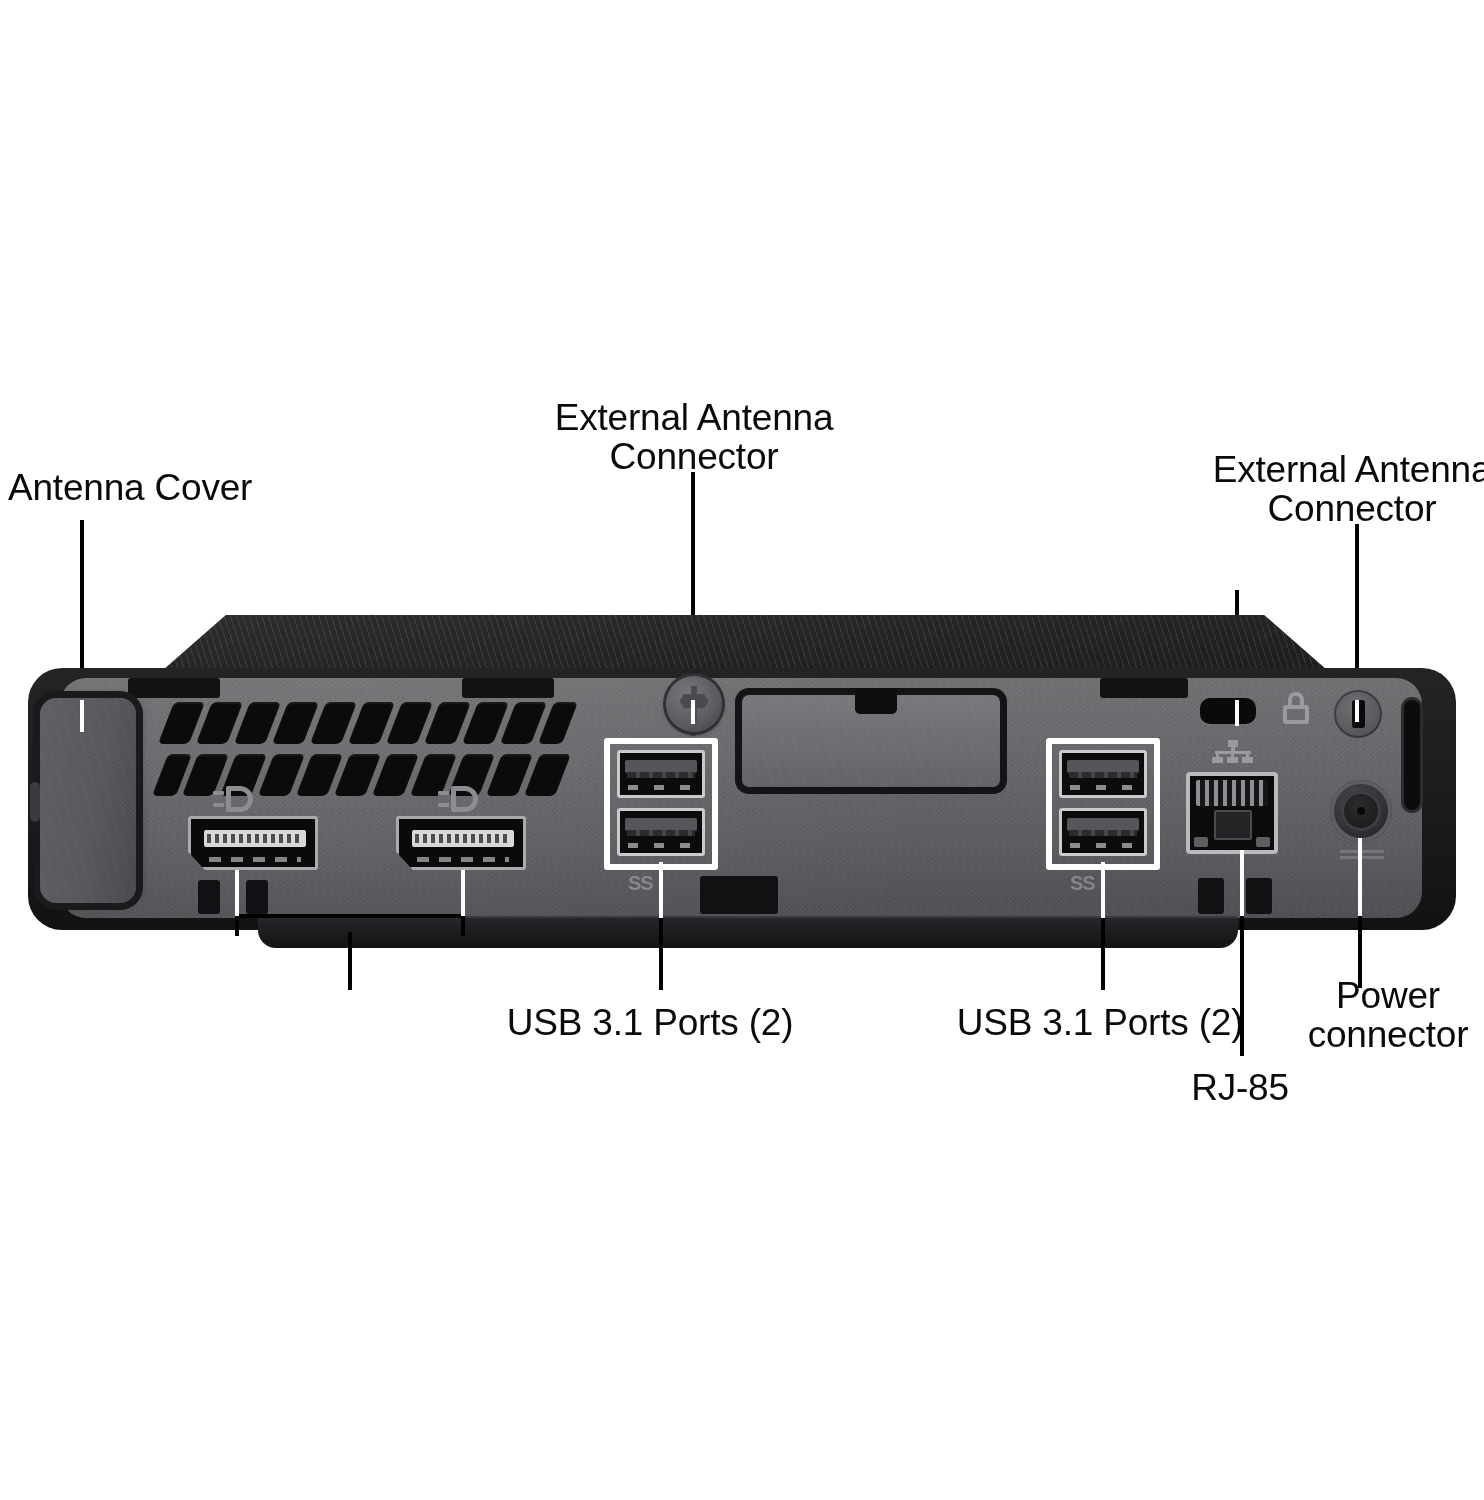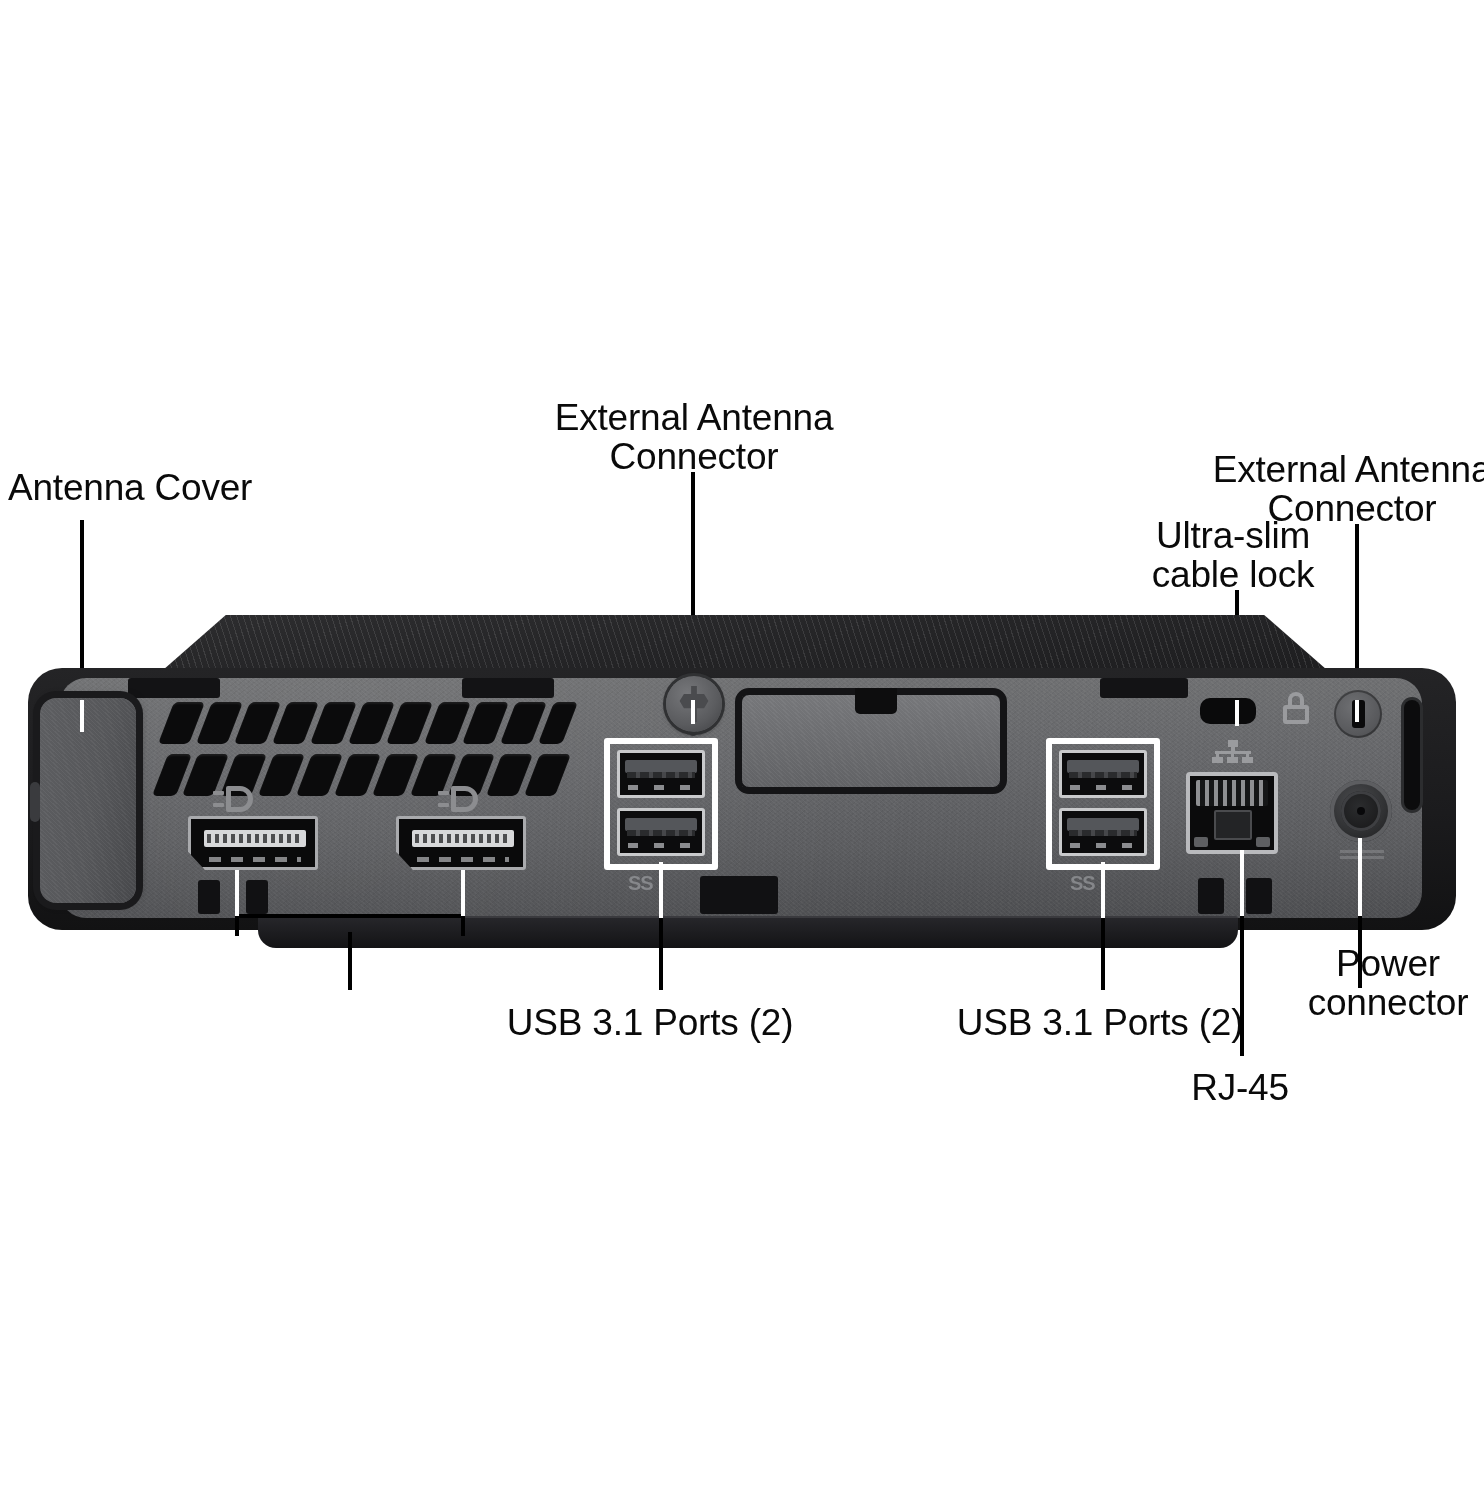--- a/index.html
+++ b/index.html
@@ -274,30 +274,29 @@
 <body>
 
 <div id="stage">
 
   <div class="label l" style="left:8px;top:468px;">Antenna Cover</div>
 
   <div class="label c" style="left:694px;top:398px;"><span>External Antenna</span><br><span>Connector</span></div>
 
   <div class="label c" style="left:1352px;top:450px;"><span>External Antenna</span><br><span>Connector</span></div>
 
-  <div class="label c" style="left:1233px;top:516px;"><span>Ultra-slim</span><br><span>cable lock</span></div>
 
 
   <div class="label c" style="left:650px;top:1003px;">USB 3.1 Ports (2)</div>
 
   <div class="label c" style="left:1100px;top:1003px;">USB 3.1 Ports (2)</div>
 
-  <div class="label c" style="left:1240px;top:1068px;">RJ-45</div>
-
-  <div class="label c" style="left:1388px;top:944px;"><span>Power</span><br><span>connector</span></div>
+  <div class="label c" style="left:1240px;top:1068px;">RJ-85</div>
+
+  <div class="label c" style="left:1388px;top:976px;"><span>Power</span><br><span>connector</span></div>
 
   <div class="leader" style="left:80px;top:520px;height:190px;"></div>
   <div class="leader" style="left:691px;top:472px;height:240px;"></div>
   <div class="leader" style="left:1355px;top:524px;height:188px;"></div>
   <div class="leader" style="left:1235px;top:590px;height:122px;"></div>
 
   <div class="leader white" style="left:80px;top:700px;height:32px;"></div>
   <div class="leader white" style="left:691px;top:700px;height:24px;"></div>
   <div class="leader white" style="left:1355px;top:700px;height:22px;"></div>
   <div class="leader white" style="left:1235px;top:700px;height:26px;"></div>

